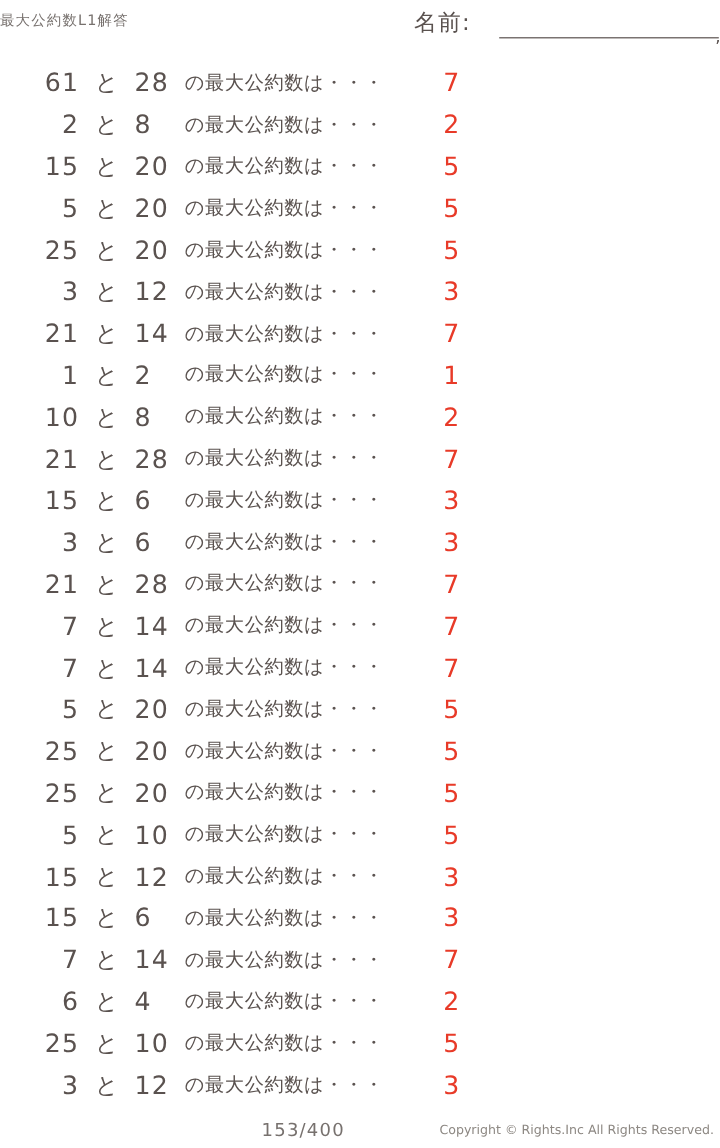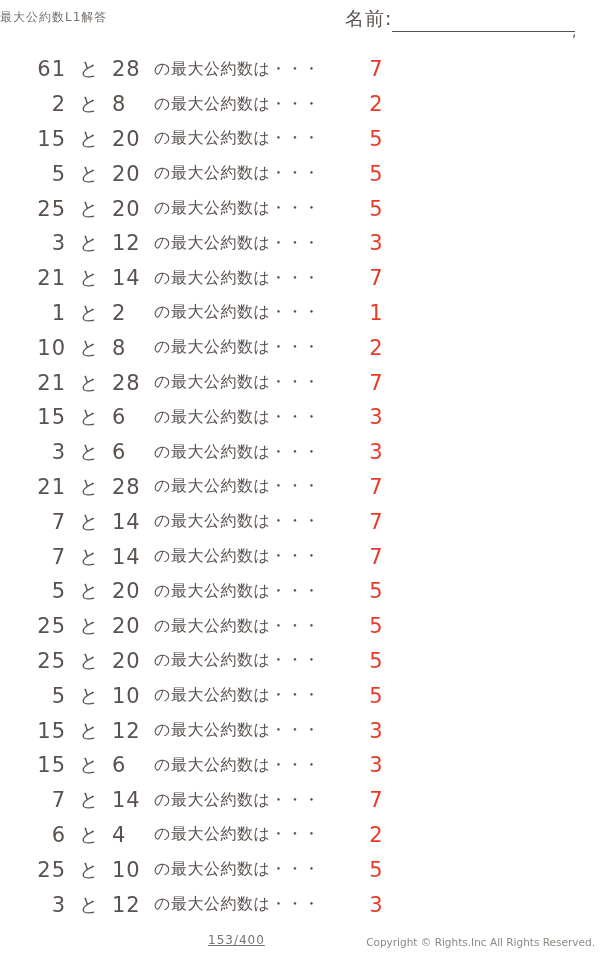--- a/index.html
+++ b/index.html
@@ -15,21 +15,21 @@
 
   
   .doc-title {
     position: absolute; left: 0; top: 9px;
     font-size: 12px; letter-spacing: 1px;
     color: var(--muted-dark, #7a7370);
   }
   .name-field {
     position: absolute; left: 345px; top: 6px;
     font-size: 19px; letter-spacing: 1px;
-    display: flex; align-items: flex-end;
+    display: flex; align-items: flex-end; gap: 24px;
   }
   .name-line {
     display: inline-block;
     width: 183px; height: 21px;
     border-bottom: 1.6px solid var(--text, #5a524f);
     position: relative;
   }
   .name-line .tick {
     position: absolute; right: -2px; bottom: -8px;
     font-size: 14px; color: var(--text, #5a524f);
@@ -62,24 +62,23 @@
     display: flex; align-items: flex-end;
   }
   .time-line {
     display: inline-flex;
     width: 110px; height: 24px;
     border-bottom: 1.6px solid var(--text, #5a524f);
     justify-content: space-around; align-items: flex-end;
     font-size: 18px;
   }
   .progress {
-    position: absolute; left: 208px; top: 933px;
-    font-size: 12px; letter-spacing: 1px;
+    position: absolute; left: 218px; top: 933px;
+    font-size: 15px; letter-spacing: 1px;
     color: var(--muted-dark, #77716e);
-    text-decoration: underline;
   }
   .copyright {
     position: absolute; right: 5px; top: 936px;
     font-size: 10.5px;
     color: var(--muted, #8d8883);
   }
 </style>
 </head>
 <body>
 

